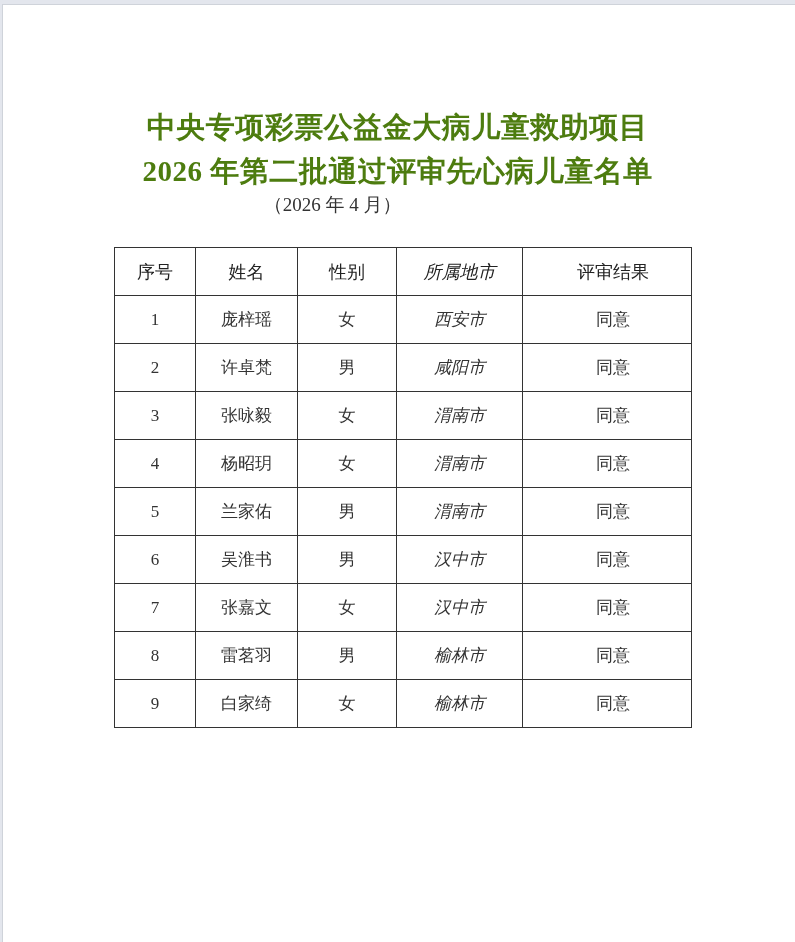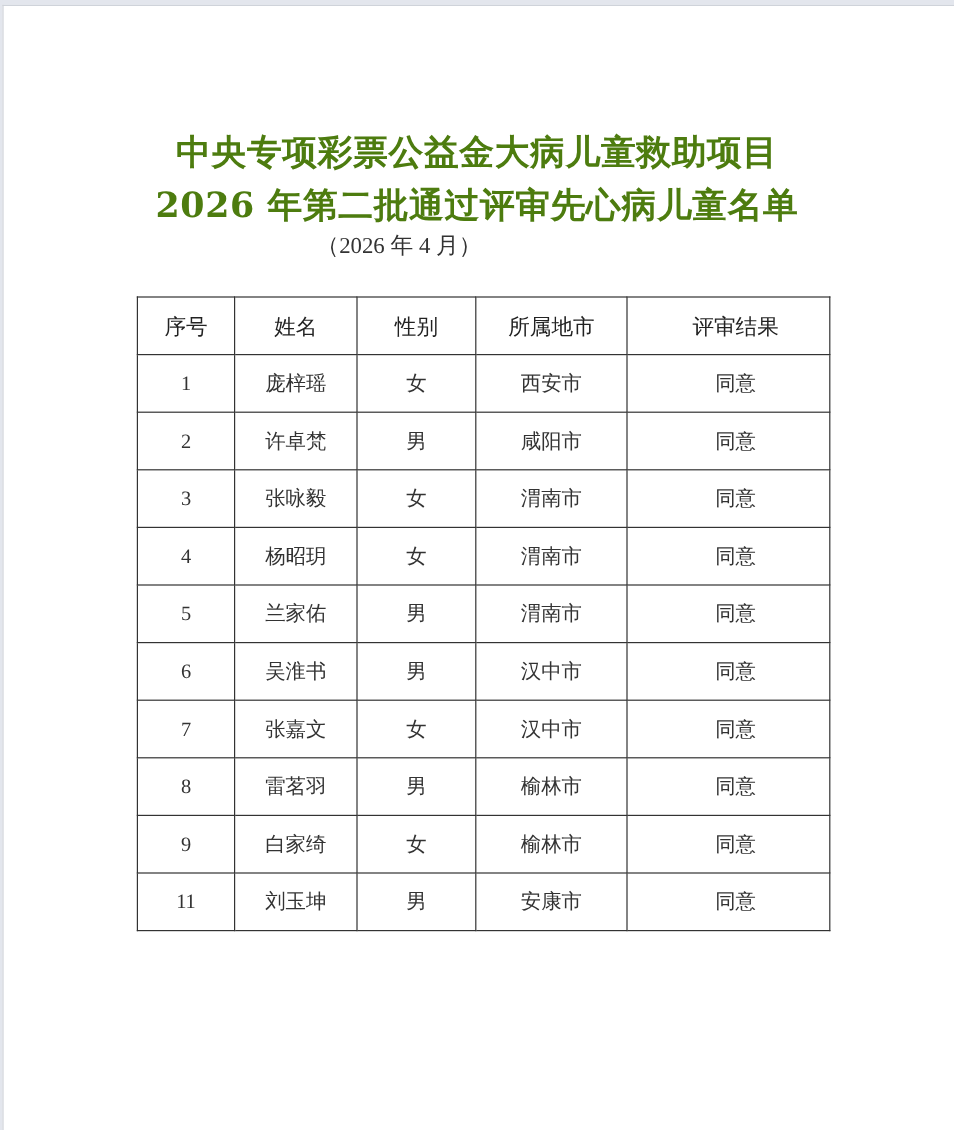--- a/index.html
+++ b/index.html
@@ -13,21 +13,21 @@
       background: #ffffff;
       border-left: 1px solid #cfd3da;
       border-top: 1px solid #cfd3da;
     }
     .title {
       position: absolute; left: 0; width: 795px; text-align: center;
       font-family: "DejaVu Serif", "Liberation Serif", serif;
       font-weight: bold; color: #4d7c0f; font-size: 29px; letter-spacing: 0.5px;
     }
     .t1 { top: 108px; }
-    .t2 { top: 152px; }
+    .t2 { top: 152px; font-family: Liberation Serif, serif; }
     .subtitle {
       position: absolute; left: 0; width: 665px; top: 192px; text-align: center;
       font-family: "Liberation Serif", "DejaVu Serif", serif;
       color: #333; font-size: 19px;
     }
     table {
       position: absolute; left: 114px; top: 247px;
       border-collapse: collapse;
       font-family: "DejaVu Serif", "Liberation Serif", serif;
       color: #333;
@@ -35,21 +35,21 @@
     td, th {
       border: 1.5px solid #333;
       text-align: center; vertical-align: middle;
       height: 47px; padding: 0;
       font-size: 17px; font-weight: normal;
     }
     th { font-size: 18px; color: #222; }
     .c0 { width: 80px; font-family: "Liberation Serif", serif; }
     .c1 { width: 101px; }
     .c2 { width: 98px; }
-    .c3 { width: 125px; }
+    .c3 { width: 125px; font-style: italic; }
     .c4 { width: 156px; padding-left: 12px; }
   </style>
 </head>
 <body>
 
 <div class="page"></div>
 
 <div class="title t1">中央专项彩票公益金大病儿童救助项目</div>
 <div class="title t2">2026 年第二批通过评审先心病儿童名单</div>
 <div class="subtitle">（2026 年 4 月）</div>
@@ -121,21 +121,14 @@
         <td class="c3">榆林市</td>
         <td class="c4">同意</td>
       </tr>
       <tr>
         <td class="c0">9</td>
         <td class="c1">白家绮</td>
         <td class="c2">女</td>
         <td class="c3">榆林市</td>
         <td class="c4">同意</td>
       </tr>
-      <tr>
-        <td class="c0">11</td>
-        <td class="c1">刘玉坤</td>
-        <td class="c2">男</td>
-        <td class="c3">安康市</td>
-        <td class="c4">同意</td>
-      </tr>
     </tbody>
 </table>
 
 </body></html>

